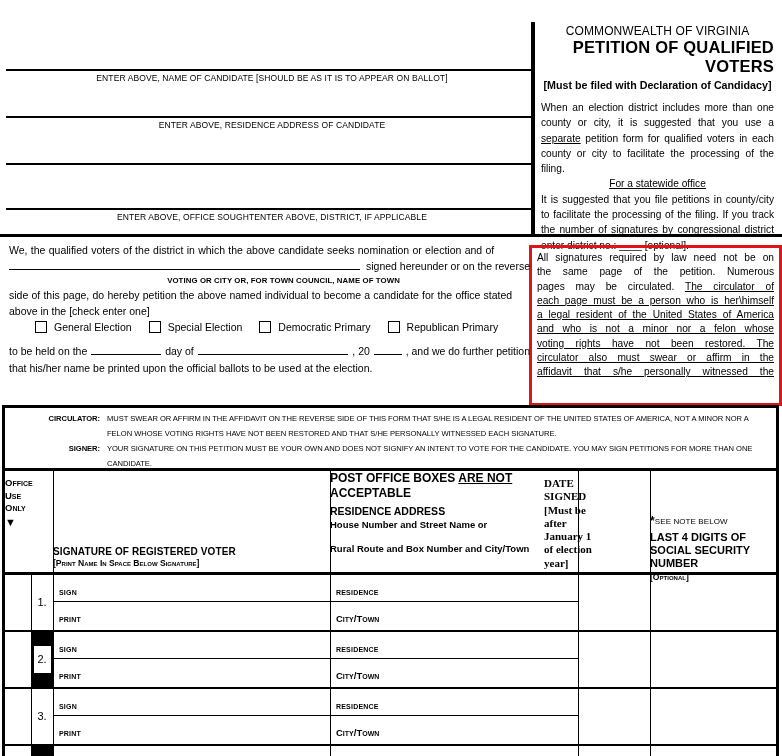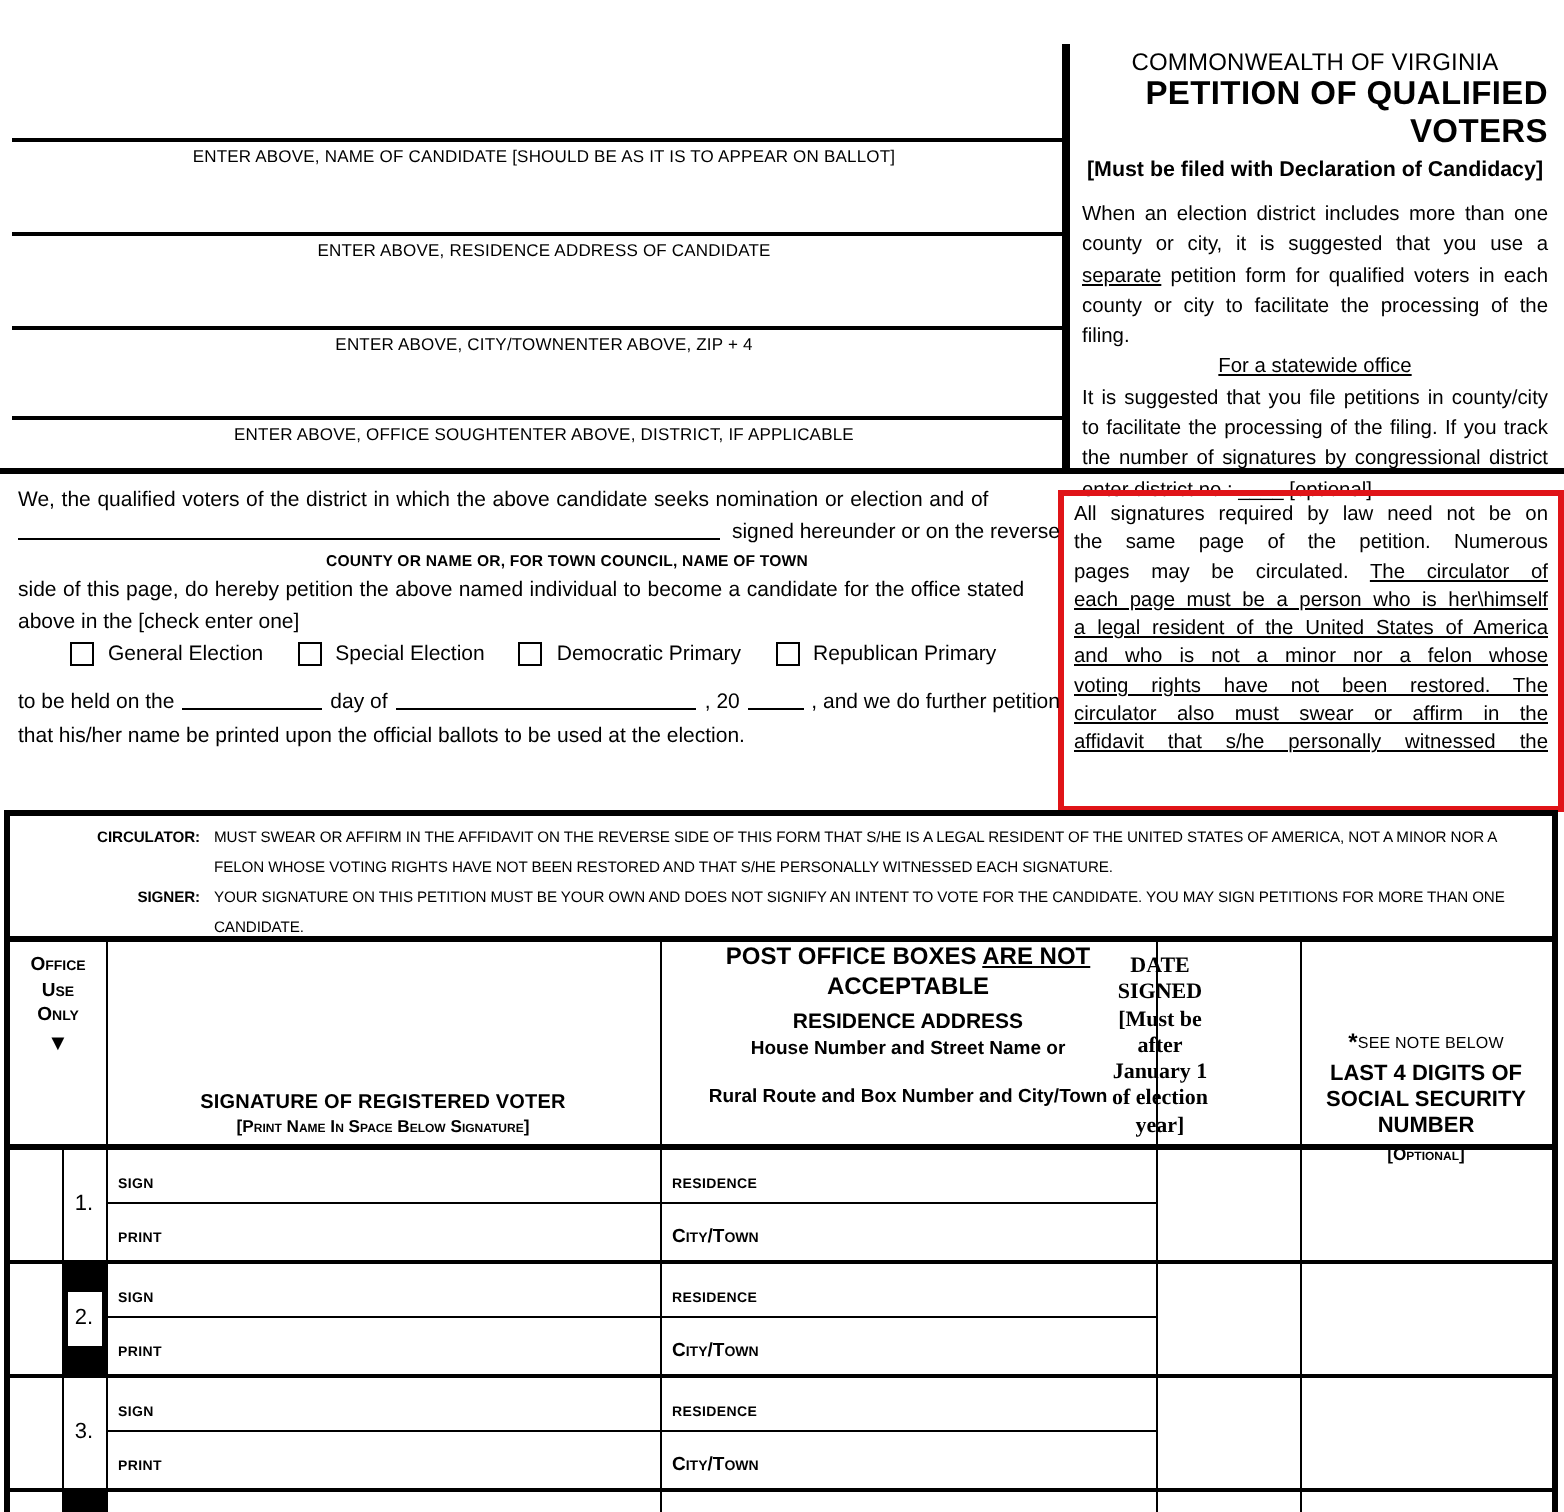--- a/index.html
+++ b/index.html
@@ -42,21 +42,21 @@
   .l5 .blank{margin:0 4px 2px 4px;}
   .b1{width:78px;} .b2{width:168px;} .b3{width:31px;}
   
   .bigtable{position:absolute;left:2px;top:405px;width:777px;height:400px;border:3px solid #000;box-sizing:border-box;}
   .circ{position:absolute;left:16px;top:4px;width:748px;display:grid;grid-template-columns:84px 1fr;
         font-size:7.6px;line-height:14.6px;letter-spacing:-.05px;}
   .circ .lab{font-weight:bold;text-align:right;padding-right:5px;}
   .circ .txt{padding-left:2px;}
   .hborder{position:absolute;left:0;width:771px;background:#000;}
   .vdiv{position:absolute;width:1.4px;background:#000;}
-  .hcell{position:absolute;top:63px;height:101px;box-sizing:border-box;text-align:center;}
+  .hcell{position:absolute;top:63px;height:101px;box-sizing:border-box;}
   .sc{font-variant:small-caps;}
   .office-h{left:0;width:48px;padding-top:6px;font-size:9.5px;font-weight:600;line-height:12.5px;}
   .office-h .tri{font-size:11px;margin-top:1px;}
   .sig-h{left:48px;width:277px;display:flex;flex-direction:column;justify-content:flex-end;padding-bottom:4px;}
   .sig-h .t1{font-size:10px;font-weight:bold;letter-spacing:.1px;}
   .sig-h .t2{font-size:8.6px;font-weight:bold;font-variant:small-caps;margin-top:1px;}
   .res-h{left:325px;width:248px;}
   .res-h .t1{font-size:12px;font-weight:bold;line-height:15px;}
   .res-h .t3{font-size:10.5px;font-weight:bold;margin-top:4px;}
   .res-h .t4{font-size:9.5px;line-height:12px;margin-top:2px;font-weight:600;}
@@ -95,24 +95,20 @@
   <div class="flabel" style="top:73px">
     <span>ENTER ABOVE, NAME OF CANDIDATE [SHOULD BE AS IT IS TO APPEAR ON BALLOT]</span>
   </div>
 
   <div class="fline" style="top:116px"></div>
   <div class="flabel" style="top:120px">
     <span>ENTER ABOVE, RESIDENCE ADDRESS OF CANDIDATE</span>
   </div>
 
   <div class="fline" style="top:163px"></div>
-  <div class="flabel" style="top:167px">
-    <span>ENTER ABOVE, CITY/TOWN</span>
-    <span>ENTER ABOVE, ZIP + 4</span>
-  </div>
 
   <div class="fline" style="top:208px"></div>
   <div class="flabel" style="top:212px">
     <span>ENTER ABOVE, OFFICE SOUGHT</span>
     <span>ENTER ABOVE, DISTRICT, IF APPLICABLE</span>
   </div>
 
   <div class="fullline"></div>
 
   <div class="vbar"></div>
@@ -148,21 +144,21 @@
       <div class="j"><span class="u">circulator also must swear or affirm in the</span></div>
       <div class="j"><span class="u">affidavit that s/he personally witnessed the</span></div>
     </div>
 
   <div class="petition">
     <div class="ln" style="top:0;word-spacing:.4px">We,  the qualified voters of the district in  which the above candidate  seeks  nomination  or  election and of</div>
     <div class="ln l2" style="top:16px">
       <span class="blank"></span>
       <span>signed hereunder or on the reverse</span>
     </div>
-    <div class="ln county" style="top:32px">COUNTY OR NAME OR, FOR TOWN COUNCIL, NAME OF TOWN</div>
+    <div class="ln county" style="top:32px">VOTING OR CITY OR, FOR TOWN COUNCIL, NAME OF TOWN</div>
     <div class="ln" style="top:45px;word-spacing:.3px">side of this page, do hereby petition the above named individual to become a candidate for the office stated</div>
     <div class="ln" style="top:61px">above in the [check enter one]</div>
     <div class="ln checkrow" style="top:77px">
         <label class="cb-item">
           <span class="cb-box"></span>
           <span class="cb-label">General Election</span>
         </label>
         <label class="cb-item">
           <span class="cb-box"></span>
           <span class="cb-label">Special Election</span>

